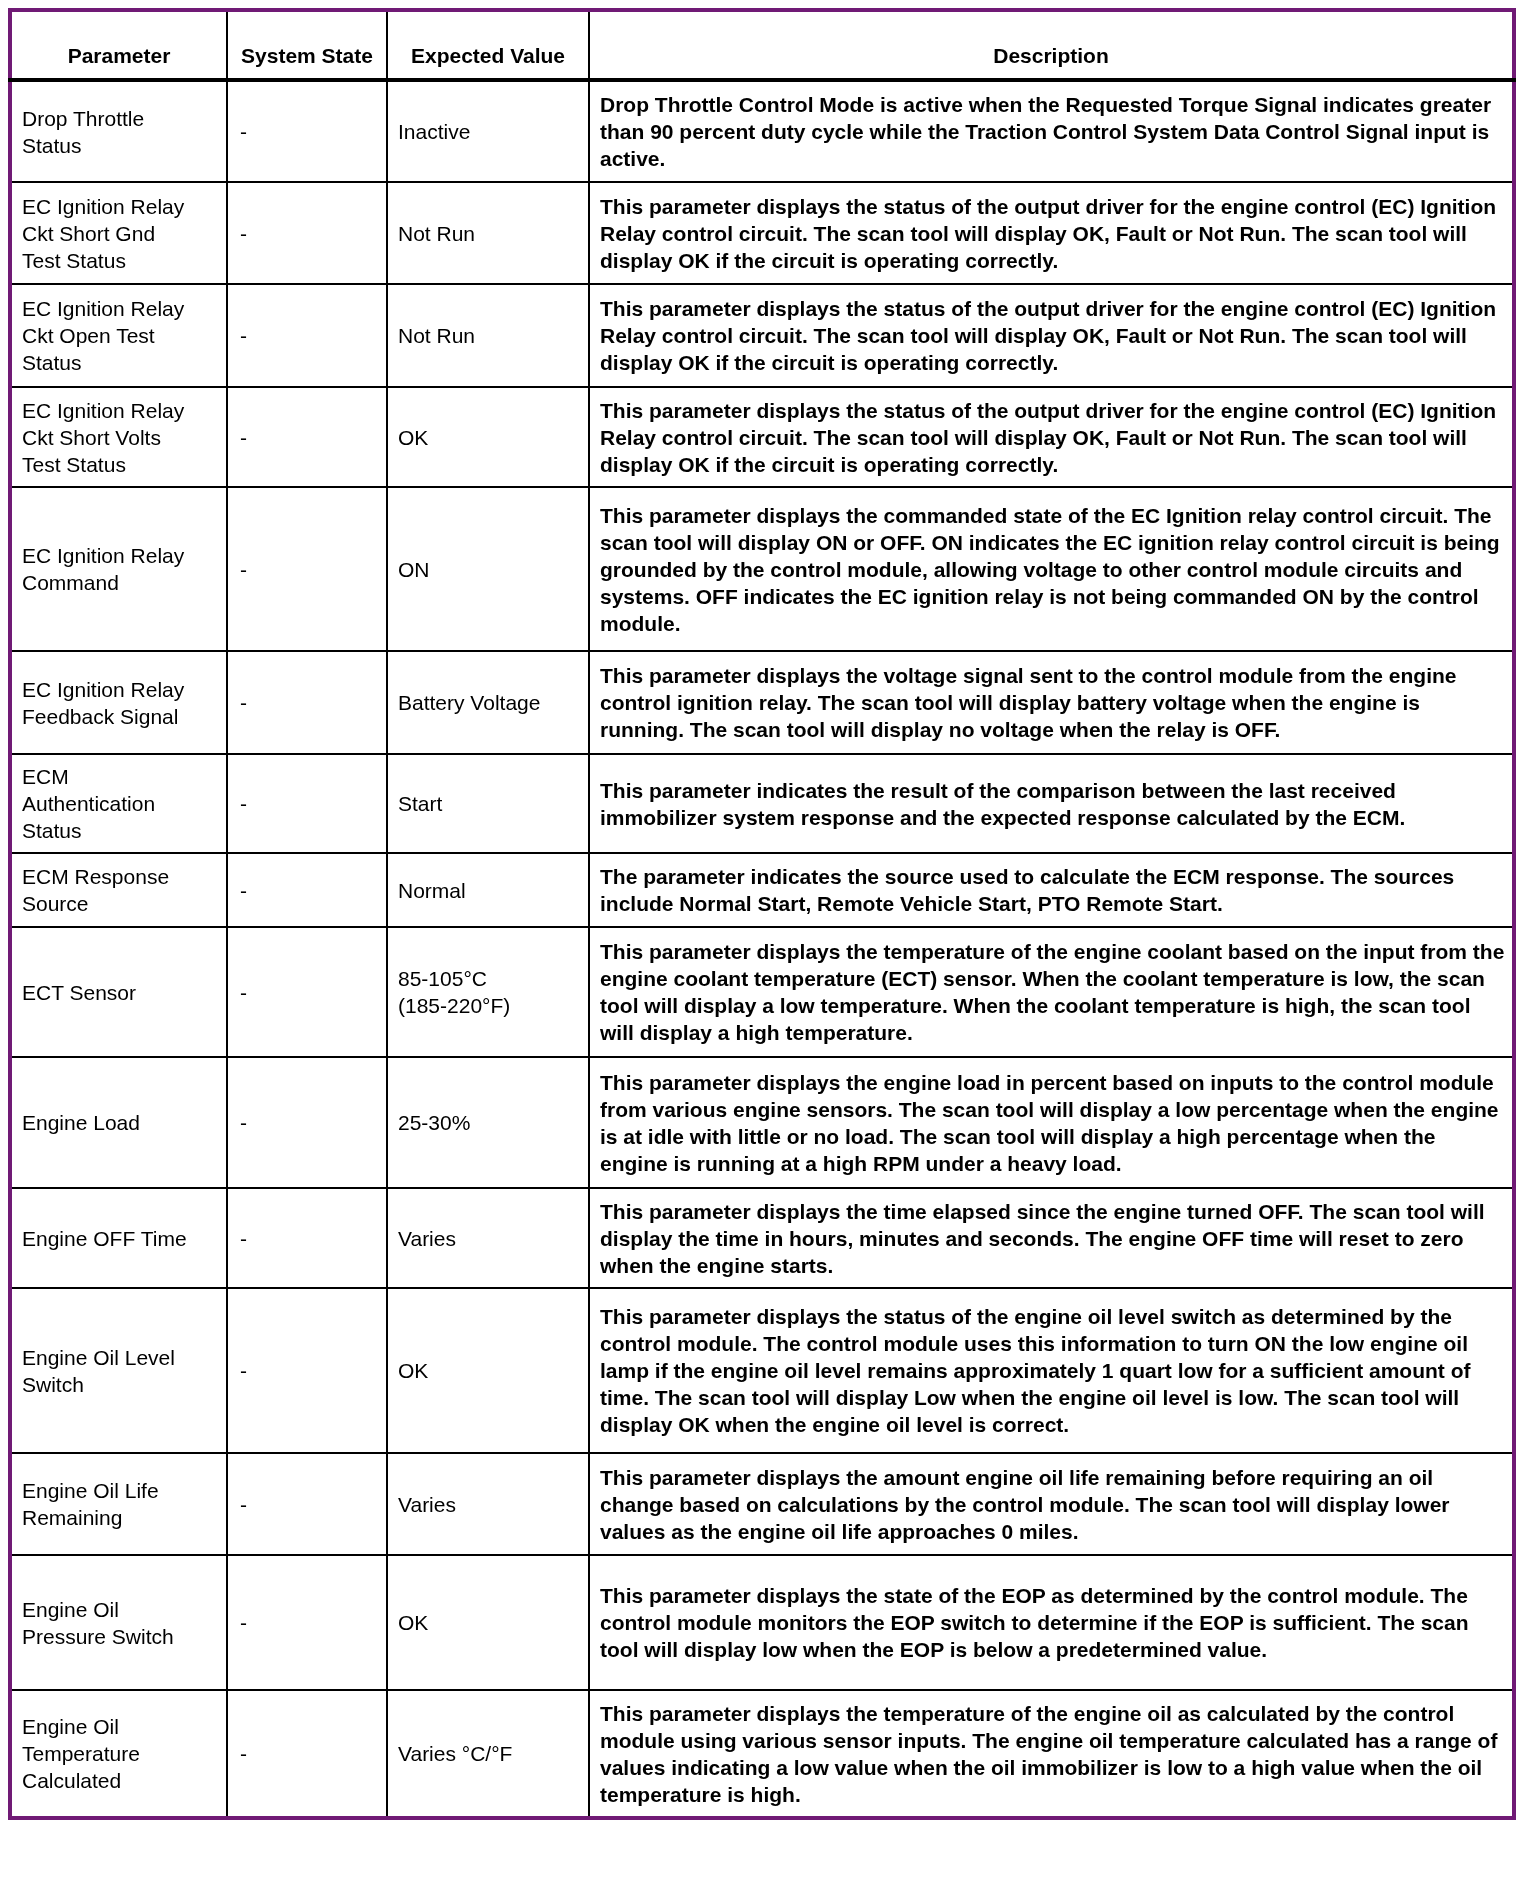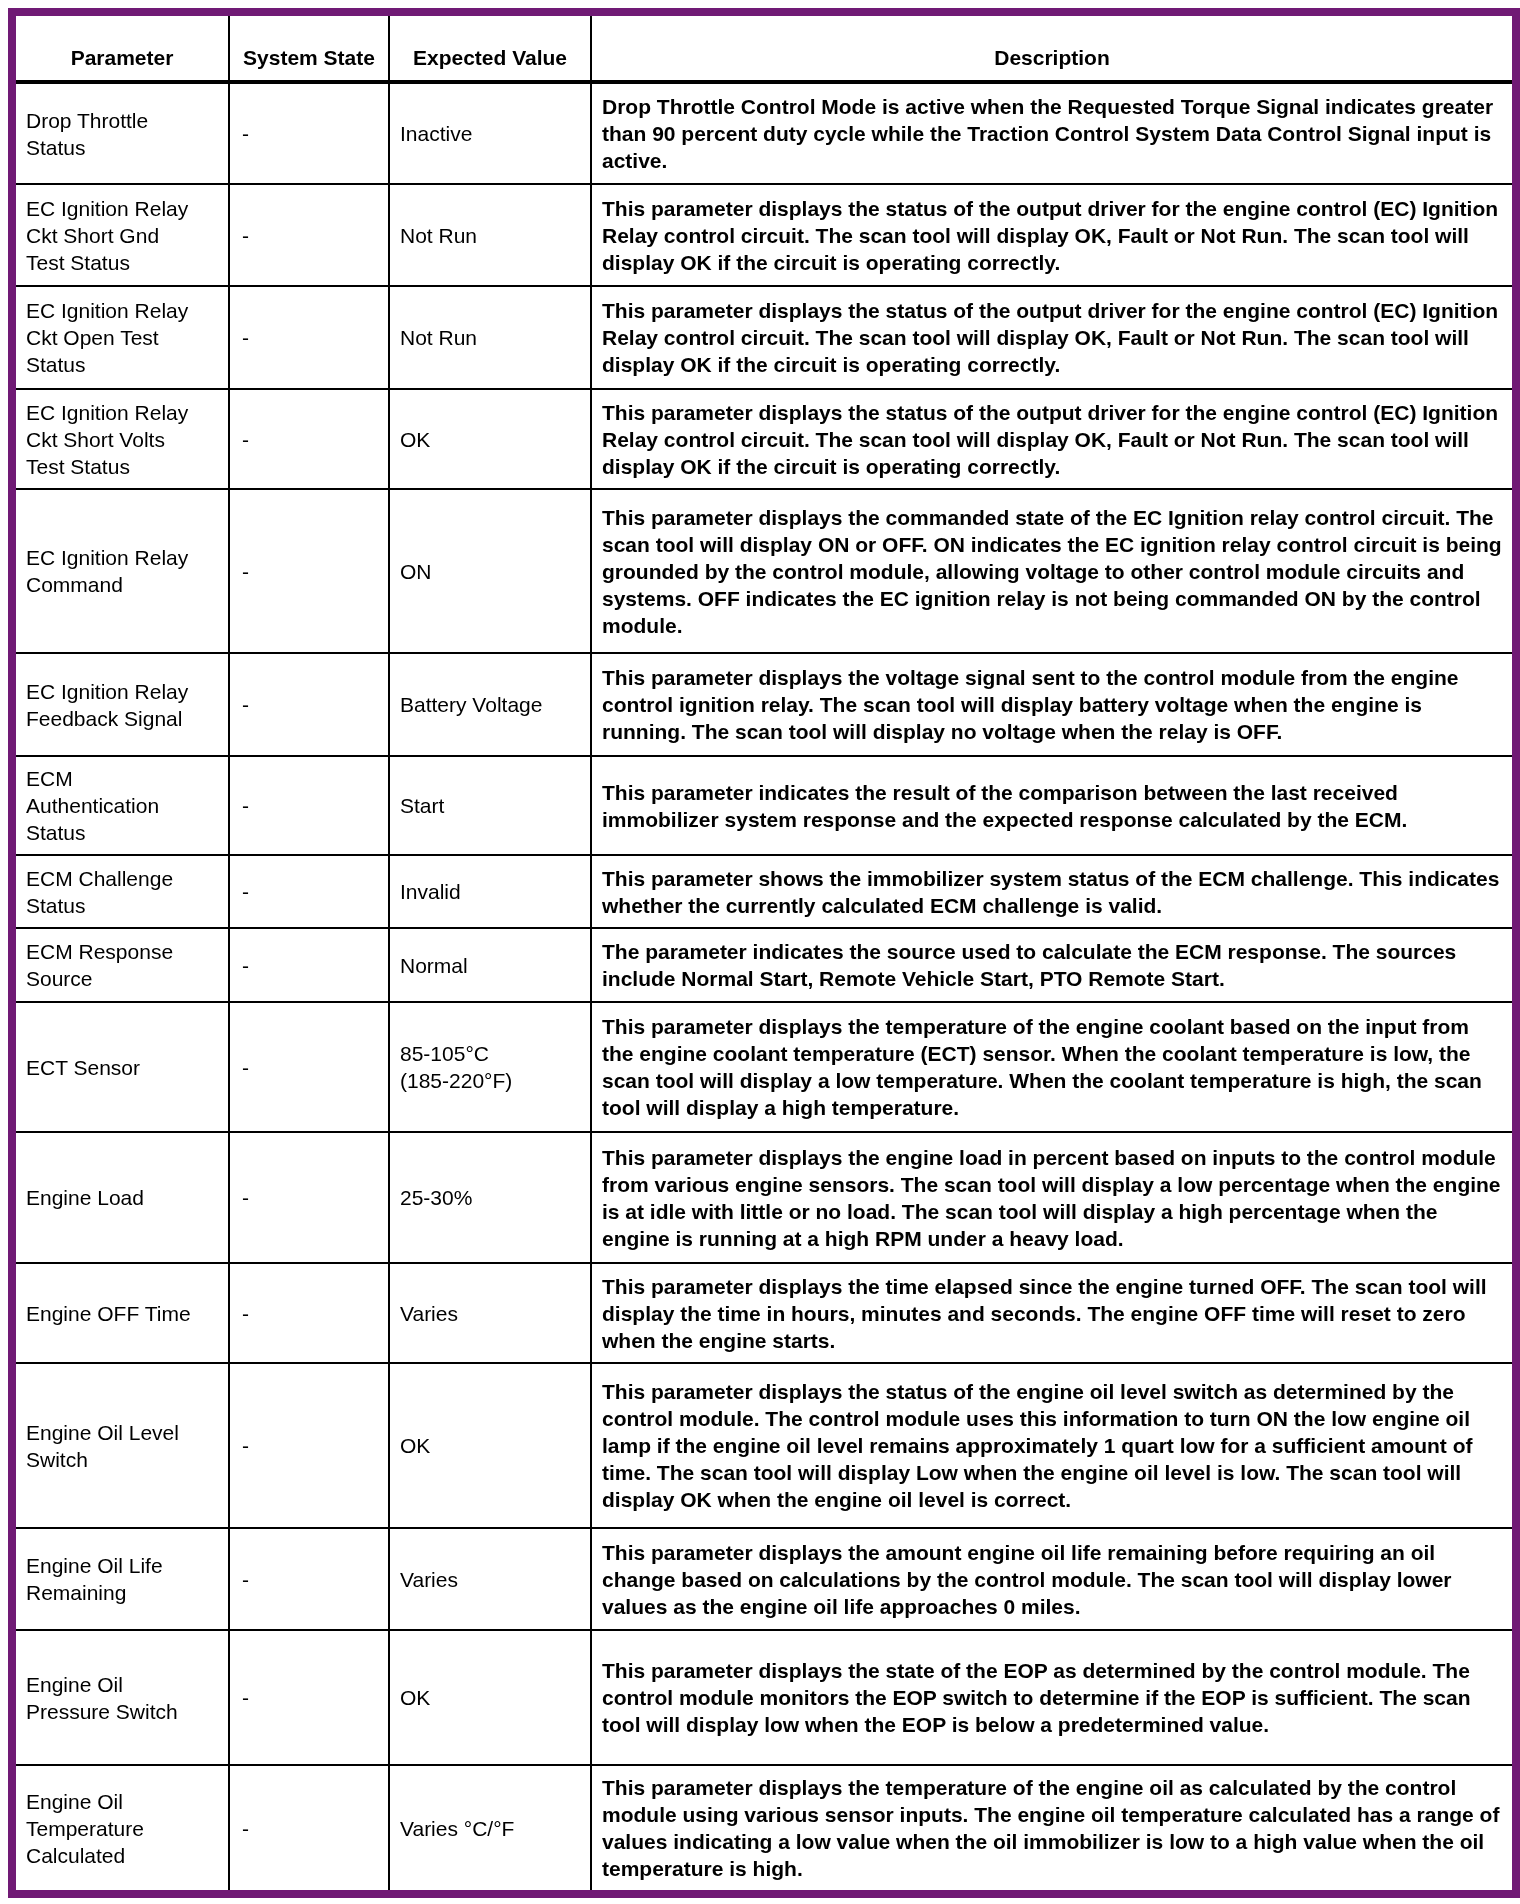--- a/index.html
+++ b/index.html
@@ -7,21 +7,21 @@
     width:1520px;height:1904px;
     font-family:"Liberation Sans", sans-serif;
     color:#000;
     box-sizing:border-box;
   }
   table{
     border-collapse:collapse;
     table-layout:fixed;
     width:1504px;
     margin:8px;
-    border:8px solid #701a75;
+    border:4px solid #701a75;
     font-size:21px;
     line-height:27px;
     padding-left:12px;
   }
   th,td{
     border:2px solid #000;
     box-sizing:border-box;
     overflow:hidden;
   }
   thead tr{height:70px;}
@@ -107,27 +107,20 @@
         <td class="col-3">This parameter displays the voltage signal sent to the control module from the engine control ignition relay. The scan tool will display battery voltage when the engine is running. The scan tool will display no voltage when the relay is OFF.</td>
       </tr>
       <tr style="height: 93px;">
         <td class="col-0">ECM
 Authentication
 Status</td>
         <td class="col-1">-</td>
         <td class="col-2">Start</td>
         <td class="col-3">This parameter indicates the result of the comparison between the last received immobilizer system response and the expected response calculated by the ECM.</td>
       </tr>
-      <tr style="height: 73px;">
-        <td class="col-0">ECM Challenge
-Status</td>
-        <td class="col-1">-</td>
-        <td class="col-2">Invalid</td>
-        <td class="col-3">This parameter shows the immobilizer system status of the ECM challenge. This indicates whether the currently calculated ECM challenge is valid.</td>
-      </tr>
       <tr style="height: 74px;">
         <td class="col-0">ECM Response
 Source</td>
         <td class="col-1">-</td>
         <td class="col-2">Normal</td>
         <td class="col-3">The parameter indicates the source used to calculate the ECM response. The sources include Normal Start, Remote Vehicle Start, PTO Remote Start.</td>
       </tr>
       <tr style="height: 130px;">
         <td class="col-0">ECT Sensor</td>
         <td class="col-1">-</td>

